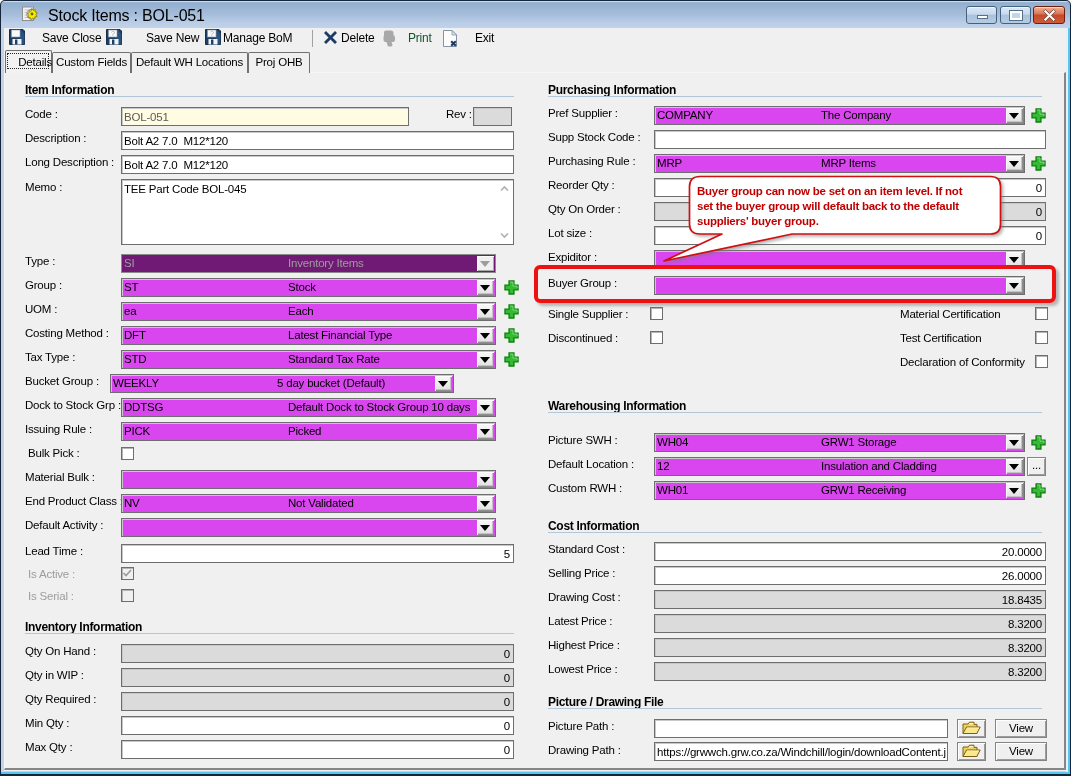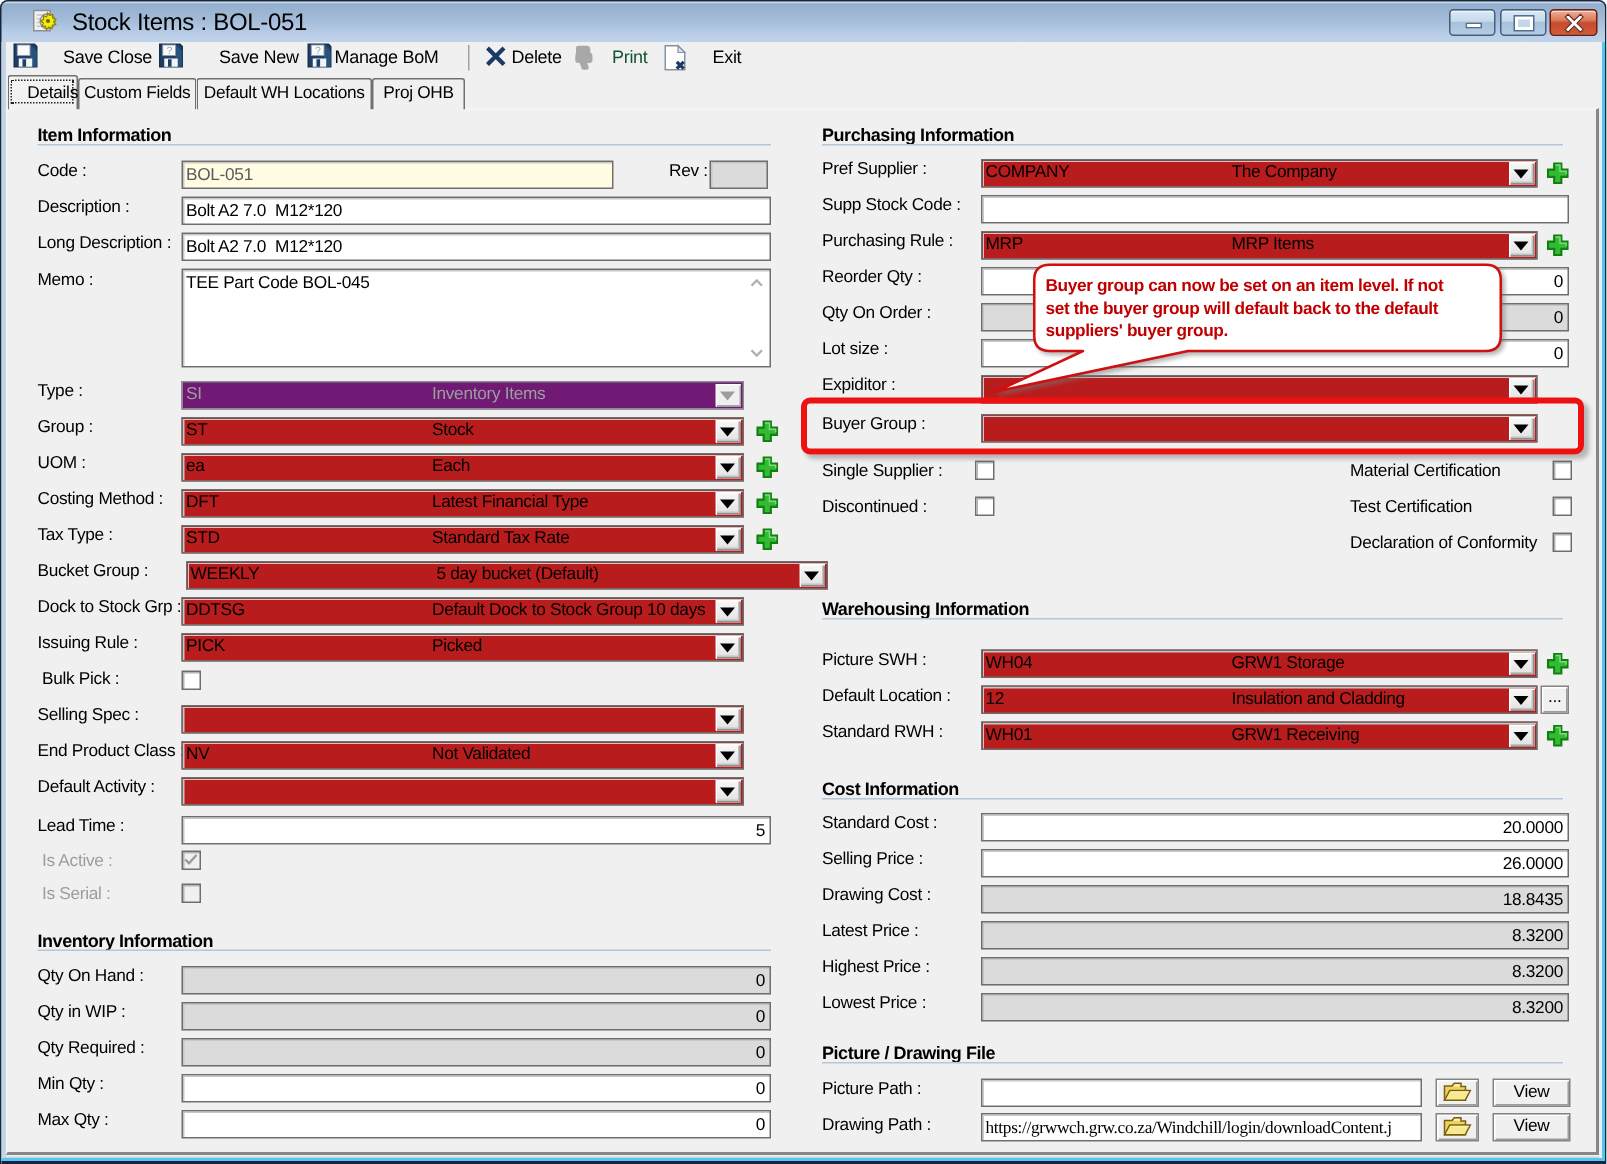--- a/index.html
+++ b/index.html
@@ -5,21 +5,21 @@
 body{font-family:"Liberation Sans",sans-serif;background:#fff;position:relative;letter-spacing:-0.2px}
 .abs{position:absolute}
 .lbl{position:absolute;font-size:11.5px;line-height:13px;color:#000;white-space:nowrap}
 .dlbl{color:#9d9d9d}
 .hdr{position:absolute;font-size:12px;font-weight:bold;color:#000;white-space:nowrap;letter-spacing:-0.3px}
 .hline{position:absolute;height:1px;background:#b3c7d9}
 .tf{position:absolute;height:19px;background:#fff;border:1px solid #6e6e6e;font-size:11.5px;line-height:16px;padding:1px 3px 0 2px;color:#000;white-space:nowrap;overflow:hidden;box-shadow:inset 1px 1px 0 #c8c8c8}
 .num{text-align:right}
 .dis{background:#dbdbdb}
 .yel{background:#fffce1;color:#5a5a5a}
-.combo{position:absolute;height:19px;background:#b91c1c;border:1px solid #6e6e6e;box-shadow:inset 1px 1px 0 #c8c8c8}
+.combo{position:absolute;height:19px;background:#d946ef;border:1px solid #6e6e6e;box-shadow:inset 1px 1px 0 #c8c8c8}
 .cv{position:absolute;left:2px;top:2px;font-size:11.5px;white-space:nowrap}
 .cc{position:absolute;left:166px;top:2px;font-size:11.5px;white-space:nowrap}
 .ca{position:absolute;top:1px;right:1px;width:17px;height:15px;background:linear-gradient(#f8f8f8,#ededed 55%,#dfdfdf);box-shadow:inset 1px 1px 0 #ffffff,inset -1px -1px 0 #8f8f8f,inset -2px -2px 0 #c3c3c3}
 .ca b{position:absolute;left:3px;top:5px;width:0;height:0;border:5px solid transparent;border-top:6px solid #000;border-bottom:none}
 .dcombo{background:#701a75;border-color:#8b8b8b;box-shadow:none}
 .dcombo .cv,.dcombo .cc{color:#9d9d9d}
 .dcombo .ca{background:#f0f0f0;box-shadow:inset 1px 1px 0 #fafafa,inset -1px -1px 0 #a8a8a8}
 .dcombo .ca b{border-top-color:#9d9d9d}
 .chk{position:absolute;width:13px;height:13px;background:#fff;border:1px solid #6e6e6e;box-shadow:inset 1px 1px 0 #b4b4b4}
 .dchk{background:#f0f0f0}
@@ -180,21 +180,21 @@
     <span class="cc">Standard Tax Rate</span>
     <i class="ca">
       <b></b>
     </i>
   </div>
 <svg style="left:504px;top:352px" width="15" height="15" viewBox="0 0 15 15">
     <path d="M5.1 1 h4.8 v4.1 h4.1 v4.8 H9.9 v4.1 H5.1 V9.9 H1 V5.1 h4.1 Z" fill="#33bb33" stroke="#118011" stroke-width="1.4"></path>
     <path d="M6 2 h3 v4.1 h4.1 v2" fill="none" stroke="#7fd97f" stroke-width="1"></path>
   </svg>
 <div class="lbl" style="left:25px;top:375px">Bucket Group :</div>
-<div class="combo" style="left:124px;top:374px;width:428px">
+<div class="combo" style="left:110px;top:374px;width:344px">
     <span class="cv">WEEKLY</span>
     <span class="cc">5 day bucket (Default)</span>
     <i class="ca">
       <b></b>
     </i>
   </div>
 <div class="lbl" style="left:25px;top:399px">Dock to Stock Grp :</div>
 <div class="combo" style="left:121px;top:398px;width:375px">
     <span class="cv">DDTSG</span>
     <span class="cc">Default Dock to Stock Group 10 days</span>
@@ -205,21 +205,21 @@
 <div class="lbl" style="left:25px;top:423px">Issuing Rule :</div>
 <div class="combo" style="left:121px;top:422px;width:375px">
     <span class="cv">PICK</span>
     <span class="cc">Picked</span>
     <i class="ca">
       <b></b>
     </i>
   </div>
 <div class="lbl" style="left:28px;top:447px">Bulk Pick :</div>
 <div class="chk" style="left:121px;top:447px"></div>
-<div class="lbl" style="left:25px;top:471px">Selling Spec :</div>
+<div class="lbl" style="left:25px;top:471px">Material Bulk :</div>
 <div class="combo" style="left:121px;top:470px;width:375px">
     <span class="cv"></span>
     <span class="cc"></span>
     <i class="ca">
       <b></b>
     </i>
   </div>
 <div class="lbl" style="left:25px;top:495px">End Product Class :</div>
 <div class="combo" style="left:121px;top:494px;width:375px">
     <span class="cv">NV</span>
@@ -334,21 +334,21 @@
   </svg>
 <div class="lbl" style="left:548px;top:458px">Default Location :</div>
 <div class="combo" style="left:654px;top:457px;width:371px">
     <span class="cv">12</span>
     <span class="cc">Insulation and Cladding</span>
     <i class="ca">
       <b></b>
     </i>
   </div>
 <div class="btn" style="left:1027px;top:457px;width:19px;height:19px;line-height:14px">...</div>
-<div class="lbl" style="left:548px;top:482px">Standard RWH :</div>
+<div class="lbl" style="left:548px;top:482px">Custom RWH :</div>
 <div class="combo" style="left:654px;top:481px;width:371px">
     <span class="cv">WH01</span>
     <span class="cc">GRW1 Receiving</span>
     <i class="ca">
       <b></b>
     </i>
   </div>
 <svg style="left:1031px;top:483px" width="15" height="15" viewBox="0 0 15 15">
     <path d="M5.1 1 h4.8 v4.1 h4.1 v4.8 H9.9 v4.1 H5.1 V9.9 H1 V5.1 h4.1 Z" fill="#33bb33" stroke="#118011" stroke-width="1.4"></path>
     <path d="M6 2 h3 v4.1 h4.1 v2" fill="none" stroke="#7fd97f" stroke-width="1"></path>
@@ -365,21 +365,21 @@
 <div class="tf num dis" style="left:654px;top:614px;width:392px;">8.3200</div>
 <div class="lbl" style="left:548px;top:639px">Highest Price :</div>
 <div class="tf num dis" style="left:654px;top:638px;width:392px;">8.3200</div>
 <div class="lbl" style="left:548px;top:663px">Lowest Price :</div>
 <div class="tf num dis" style="left:654px;top:662px;width:392px;">8.3200</div>
 <div class="hdr" style="left:548px;top:695px">Picture / Drawing File</div>
 <div class="hline" style="left:548px;top:708px;width:494px"></div>
 <div class="lbl" style="left:548px;top:720px">Picture Path :</div>
 <div class="tf " style="left:654px;top:719px;width:294px;"></div>
 <div class="lbl" style="left:548px;top:744px">Drawing Path :</div>
-<div class="tf " style="left:654px;top:742px;width:294px;font-family:Liberation Serif, serif;">https://grwwch.grw.co.za/Windchill/login/downloadContent.j</div>
+<div class="tf " style="left:654px;top:742px;width:294px;">https://grwwch.grw.co.za/Windchill/login/downloadContent.j</div>
 <div class="btn" style="left:957px;top:719px;width:29px;height:19px"></div>
 <svg style="left:962px;top:721px" width="19" height="14" viewBox="0 0 19 14">
     <path d="M1 3 H6 L7.5 1.2 H12 V3.4 H15 V12.5 H1 Z" fill="#f0d35e" stroke="#7a6015"></path>
     <path d="M7.8 2 H11.2 V3.2 H7Z" fill="#fdf6c8"></path>
     <path d="M1 12.5 L4.5 6 H18.2 L14.8 12.5 Z" fill="#f8e88e" stroke="#7a6015"></path>
     <path d="M5 7 H17" stroke="#fdf3b2" stroke-width="0.8"></path>
   </svg>
 <div class="btn" style="left:957px;top:742px;width:29px;height:19px"></div>
 <svg style="left:962px;top:744px" width="19" height="14" viewBox="0 0 19 14">
     <path d="M1 3 H6 L7.5 1.2 H12 V3.4 H15 V12.5 H1 Z" fill="#f0d35e" stroke="#7a6015"></path>

